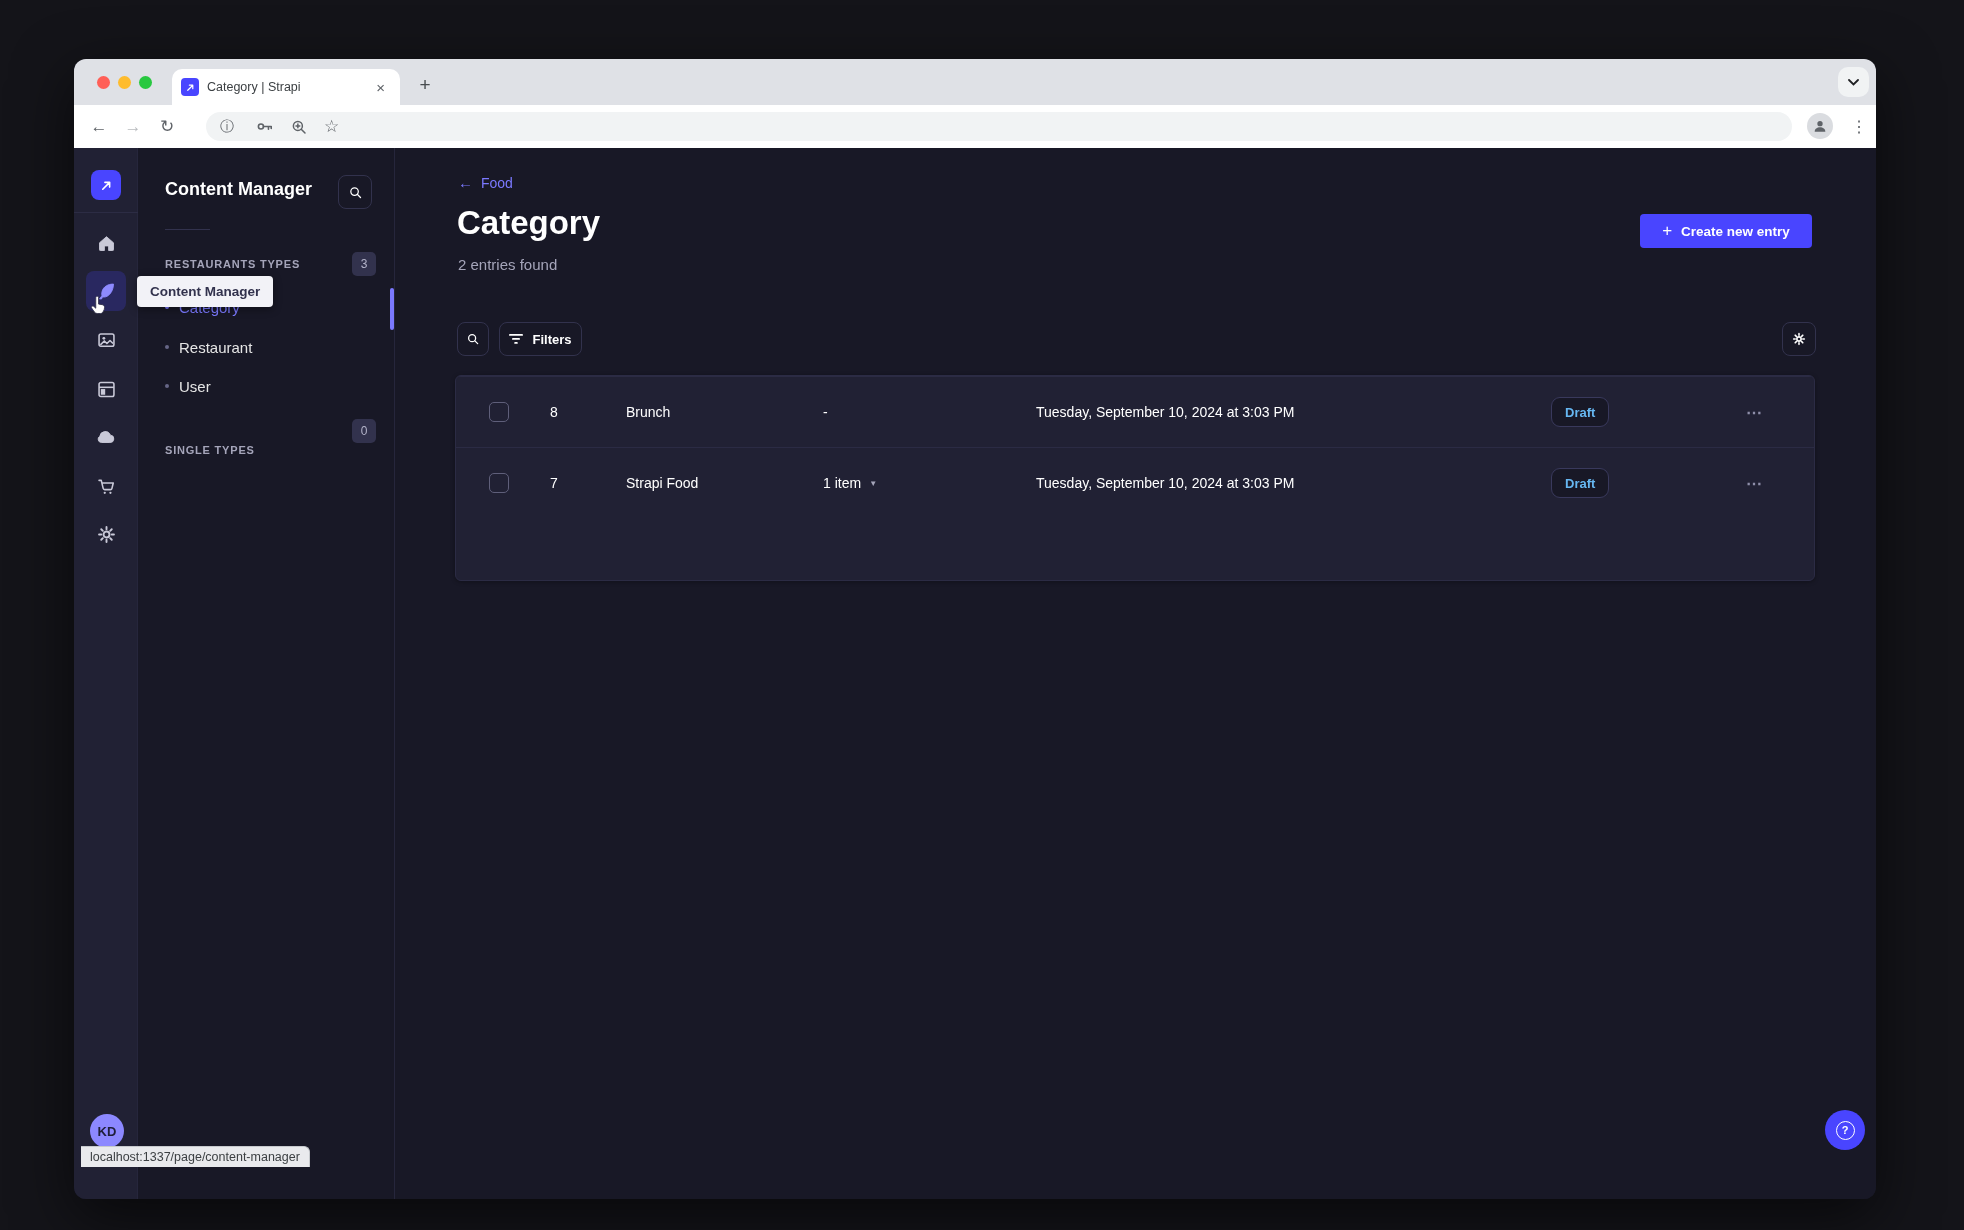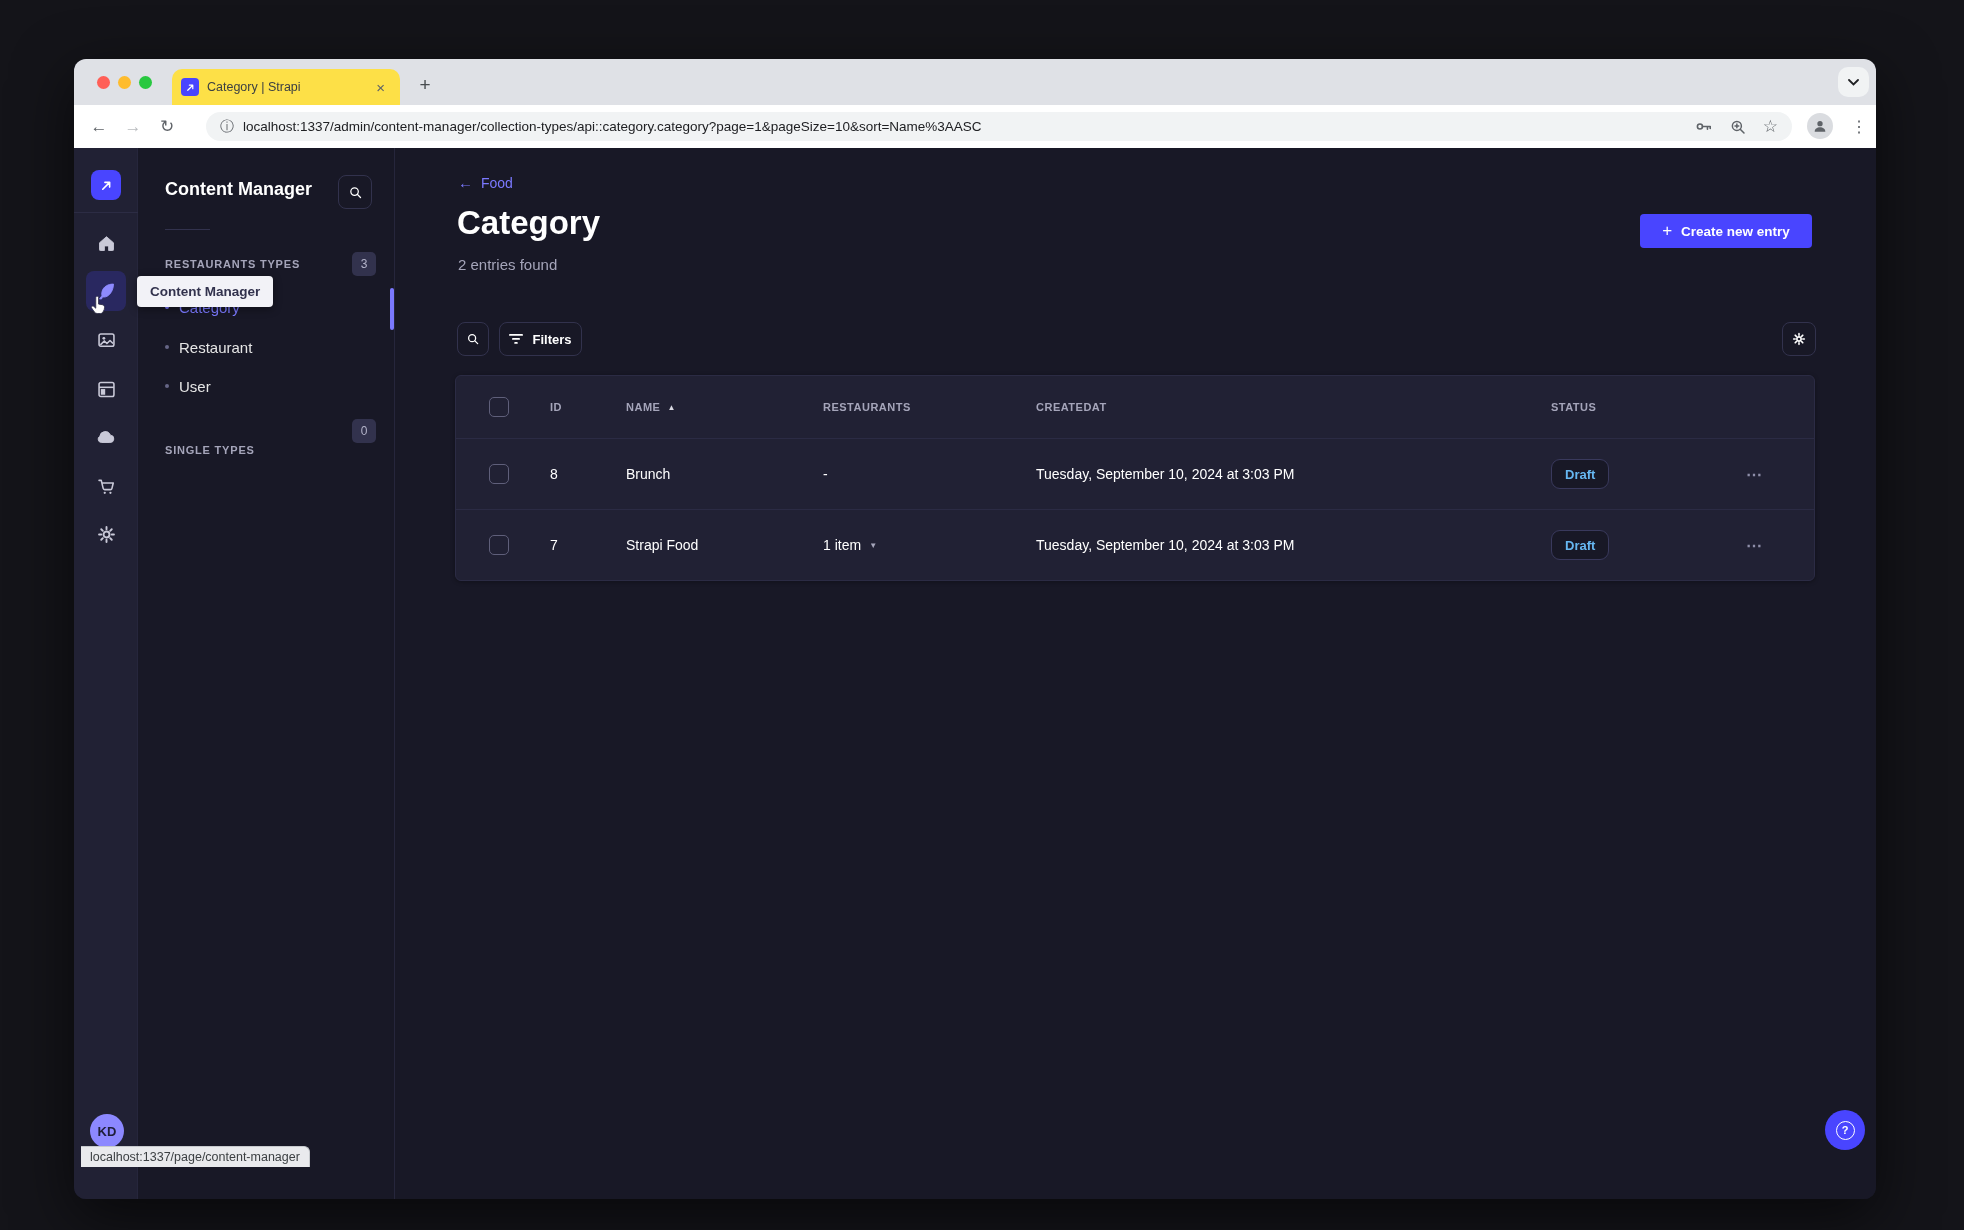--- a/index.html
+++ b/index.html
@@ -5,21 +5,21 @@
   * { margin:0; padding:0; box-sizing:border-box; }
   html,body { width:1964px; height:1230px; background:#141419; font-family:"Liberation Sans", sans-serif; overflow:hidden; }
   .window { position:absolute; left:74px; top:59px; width:1802px; height:1140px; border-radius:12px; overflow:hidden; background:#181826; box-shadow:0 18px 60px rgba(0,0,0,.6); }
 
   
   .tabstrip { position:relative; height:46px; background:#dfe1e6; }
   .dot { position:absolute; top:17px; width:13px; height:13px; border-radius:50%; }
   .dot.red { left:23px; background:#ff5f57; }
   .dot.yellow { left:44px; background:#febc2e; }
   .dot.green { left:65px; background:#28c840; }
-  .tab { position:absolute; left:98px; top:10px; width:228px; height:36px; background:#fde047; border-radius:10px 10px 0 0; display:flex; align-items:center; padding:0 12px 0 9px; }
+  .tab { position:absolute; left:98px; top:10px; width:228px; height:36px; background:#ffffff; border-radius:10px 10px 0 0; display:flex; align-items:center; padding:0 12px 0 9px; }
   .tab-favicon { width:18px; height:18px; border-radius:4px; background:#4945ff; display:flex; align-items:center; justify-content:center; flex:none; }
   .tab-title { margin-left:8px; font-size:12.5px; color:#3c4043; white-space:nowrap; overflow:hidden; flex:1; }
   .tab-close { font-size:15px; color:#5f6368; padding:0 3px; cursor:default; }
   .newtab { position:absolute; left:336px; top:11px; width:30px; height:30px; display:flex; align-items:center; justify-content:center; font-size:19px; color:#474b4f; }
   .strip-chevron { position:absolute; right:7px; top:8px; width:31px; height:30px; border-radius:10px; background:#f1f3f4; display:flex; align-items:center; justify-content:center; }
   .toolbar { position:relative; height:43px; background:#ffffff; display:flex; align-items:center; }
   .nav-ic { width:34px; height:34px; display:flex; align-items:center; justify-content:center; font-size:17px; color:#5f6368; flex:none; }
   .nav-ic.back { margin-left:8px; }
   .nav-ic.disabled { color:#b8bbbe; }
   .omnibox { position:absolute; left:132px; top:7px; width:1586px; height:29px; background:#f1f3f4; border-radius:15px; display:flex; align-items:center; padding:0 14px; }
@@ -109,21 +109,20 @@
         </svg>
     </div>
   </div>
 
   <div class="toolbar">
     <div class="nav-ic back">←</div>
     <div class="nav-ic disabled">→</div>
     <div class="nav-ic">↻</div>
     <div class="omnibox">
       <span class="omni-info">ⓘ</span>
-      <span class="omni-url">localhost:1337/admin/content-manager/collection-types/api::category.category?page=1&amp;pageSize=10&amp;sort=Name%3AASC</span>
       <span class="omni-right">
         <span>
           <svg width="19" height="19" viewBox="0 0 24 24" fill="none" stroke="#5f6368" stroke-width="2" stroke-linecap="round">
               <circle cx="7.5" cy="12" r="3.2"></circle>
               <path d="M10.7 12 H20.5 M17 12 V15.5 M20.5 12 V14.5"></path>
             </svg>
         </span>
         <span>
           <svg width="18" height="18" viewBox="0 0 24 24" fill="none" stroke="#5f6368" stroke-width="2" stroke-linecap="round">
               <circle cx="10.5" cy="10.5" r="6"></circle>
@@ -255,42 +254,20 @@
         <span>Filters</span>
       </div>
       <div class="tool-btn gear-btn">
         <svg width="16" height="16" viewBox="0 0 24 24" fill="none" stroke="#ffffff" stroke-width="2.4" stroke-linecap="round">
             <circle cx="12" cy="12" r="3.2"></circle>
             <path d="M12 4 V6.3 M12 17.7 V20 M4 12 H6.3 M17.7 12 H20 M6.3 6.3 l1.7 1.7 M16 16 l1.7 1.7 M17.7 6.3 L16 8 M8 16 l-1.7 1.7"></path>
           </svg>
       </div>
 
       <div class="table-card">
-        <div class="t-row t-head">
-          <div class="th">
-              <div class="checkbox"></div>
-            </div>
-          <div class="th">
-              <span>ID</span>
-            </div>
-          <div class="th">
-              <span>NAME</span>
-              <span class="sort-arrow">▲</span>
-            </div>
-          <div class="th">
-              <span>RESTAURANTS</span>
-            </div>
-          <div class="th">
-              <span>CREATEDAT</span>
-            </div>
-          <div class="th">
-              <span>STATUS</span>
-            </div>
-          <div class="th"></div>
-        </div>
 
         <div class="t-row t-body-row">
           <div class="td">
               <div class="checkbox"></div>
             </div>
           <div class="td">8</div>
           <div class="td">Brunch</div>
           <div class="td">-</div>
           <div class="td">Tuesday, September 10, 2024 at 3:03 PM</div>
           <div class="td">

